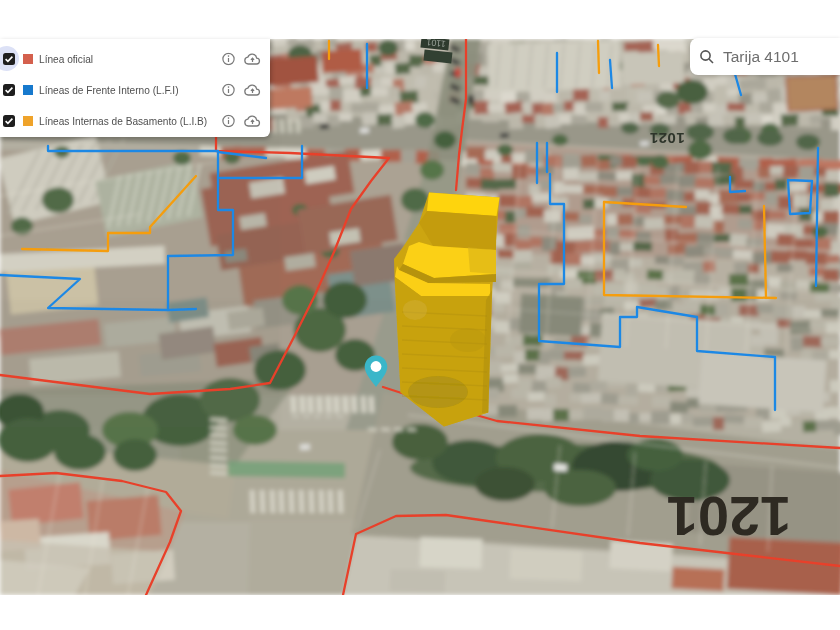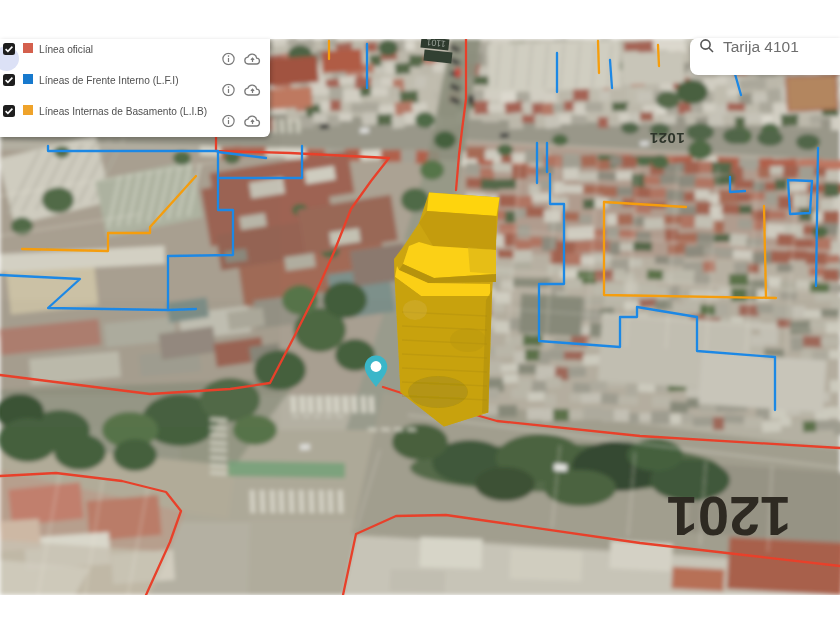--- a/index.html
+++ b/index.html
@@ -1,27 +1,27 @@
 <!DOCTYPE html>
 <html><head><meta charset="utf-8">
 <style>
 html,body{margin:0;padding:0;background:#ffffff;width:840px;height:630px;overflow:hidden;
 font-family:"Liberation Sans", sans-serif;}
 #stage{position:relative;width:840px;height:630px;}
 #legend{position:absolute;left:0;top:39px;width:270px;height:98px;background:#fff;
 border-radius:0 0 6px 0;box-shadow:1px 2px 5px rgba(0,0,0,.28);z-index:5;padding-top:4px;box-sizing:border-box;}
-.lrow{position:relative;height:31px;display:flex;}
+.lrow{position:relative;height:31px;display:flex;align-items:center;}
 .halo{position:absolute;left:-6px;top:3px;width:25px;height:25px;border-radius:50%;background:#dce1f6;}
 .cb{margin-left:3px;width:12px;height:12px;display:inline-flex;z-index:1;}
 .sq{margin-left:8px;width:10px;height:10px;display:inline-block;}
 .lt{margin-left:6px;font-size:11px;color:#4f4f4f;white-space:nowrap;transform:scaleX(.92);transform-origin:left center;}
 .ic{position:absolute;left:222px;top:50%;transform:translateY(-50%);display:inline-flex;}
 .ic2{position:absolute;left:244px;top:50%;transform:translateY(-50%);display:inline-flex;}
 #search{position:absolute;left:690px;top:38px;width:150px;height:37px;background:#fff;
-border-radius:8px 0 0 8px;box-shadow:0 1px 4px rgba(0,0,0,.18);z-index:5;display:flex;align-items:flex-start;}
+border-radius:8px 0 0 8px;box-shadow:0 1px 4px rgba(0,0,0,.18);z-index:5;display:flex;align-items:center;}
 #search svg{margin-left:9px;}
 #search span{margin-left:8px;font-size:15.5px;color:#6e6e6e;}
 </style></head>
 <body>
 <div id="stage">
 <svg width="840" height="630" viewBox="0 0 840 630">
 <defs>
 <filter id="f1" x="-5%" y="-5%" width="110%" height="110%">
           <feGaussianBlur stdDeviation="2.2"></feGaussianBlur>
         </filter>

